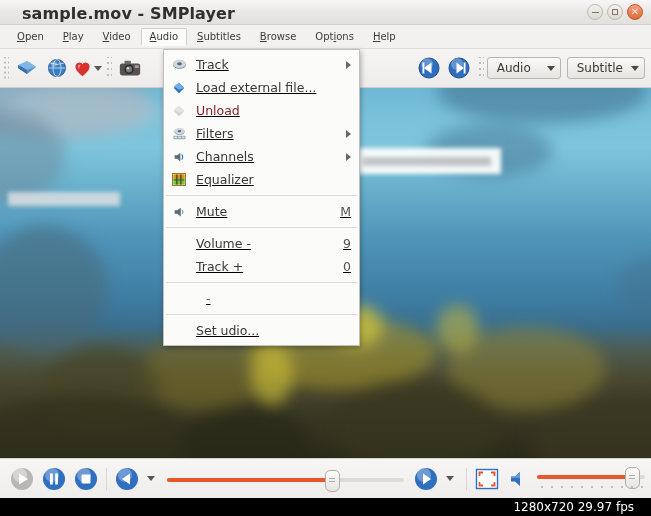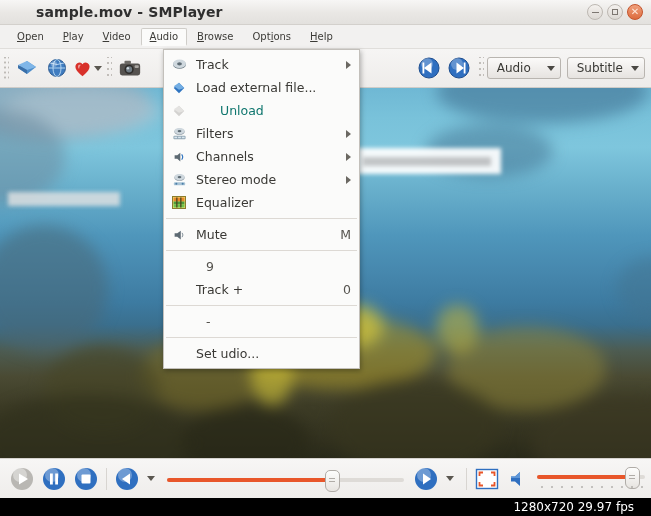--- a/index.html
+++ b/index.html
@@ -17,22 +17,22 @@
   }
 
   
   .titlebar {
     position: absolute; left: 0; top: 0; width: 651px; height: 25px;
     background: linear-gradient(to bottom, #f7f6f5 0%, #e9e7e4 55%, #e3e1de 100%);
     border-bottom: 1px solid #d3d0cc;
     box-sizing: border-box;
   }
   .titlebar-text {
-    position: absolute; left: 36px; top: 4px;
-    font-size: 14px; font-weight: bold; color: #2f2f2f;
+    position: absolute; left: 22px; top: 4px;
+    font-size: 16px; font-weight: bold; color: #2f2f2f;
     letter-spacing: 0.1px;
   }
   .wincontrols {
     position: absolute; right: 8px; top: 4px;
     display: flex; gap: 4px; align-items: center;
   }
   .wbtn {
     width: 16px; height: 16px; border-radius: 50%;
     background: linear-gradient(to bottom,#f4f1ee,#ddd9d4);
     border: 1px solid #bdb8b2;
@@ -159,30 +159,31 @@
   
   .popup {
     position: absolute; left: 163px; top: 49px;
     width: 197px;
     background: #fbfbfa;
     border: 1px solid #c3c0bb;
     box-shadow: 1px 2px 5px rgba(0,0,0,.30);
     z-index: 80;
     padding: 3px 0 3px 0;
     box-sizing: border-box;
+    text-decoration: underline;
   }
   .mi {
     height: 23px;
     display: flex; align-items: center;
     font-size: 12.5px; color: #3a3935;
     padding: 0 8px 0 6px;
     position: relative;
     box-sizing: border-box;
   }
-  .mi.disabled { color: #0f766e; gap: 24px; }
+  .mi.disabled { color: #7f1d1d; }
   .mi-icon {
     width: 18px; height: 16px; margin-right: 8px;
     display: flex; align-items: center; justify-content: center;
     flex: none;
   }
   .mi-label { flex: 1 1 auto; white-space: nowrap; }
   .mi-accel { color: #55534e; font-size: 12.5px; padding-left: 10px; }
   .mi .submenu-arrow {
     width: 0; height: 0;
     border-top: 4px solid transparent;
@@ -296,20 +297,21 @@
           <div class="glyph">✕</div>
         </div>
     </div>
   </div>
 
   <div class="menubar">
     <div class="menubar-item"><span class="mn">O</span>pen</div>
     <div class="menubar-item"><span class="mn">P</span>lay</div>
     <div class="menubar-item"><span class="mn">V</span>ideo</div>
     <div class="menubar-item active"><span class="mn">A</span>udio</div>
+    <div class="menubar-item"><span class="mn">S</span>ubtitles</div>
     <div class="menubar-item"><span class="mn">B</span>rowse</div>
     <div class="menubar-item">Opt<span class="mn">i</span>ons</div>
     <div class="menubar-item"><span class="mn">H</span>elp</div>
   </div>
 
   <div class="toolbar">
     <div class="grip"></div>
 
     <div class="tb-btn">
       <svg width="22" height="22" viewBox="0 0 22 22">
@@ -469,34 +471,20 @@
       <span class="mi-icon">
         <svg width="14" height="14" viewBox="0 0 16 16">
           <path d="M3 6 L6 6 L9.5 3 L9.5 13 L6 10 L3 10 Z" fill="#5d6a73"></path>
           <path d="M11 5 Q13.5 8 11 11" fill="none" stroke="#2f74c0" stroke-width="1.3"></path>
         </svg>
       </span>
       <span class="mi-label">Channels</span>
       <span class="submenu-arrow"></span>
     </div>
 
-    <div class="mi">
-      <span class="mi-icon">
-        <svg width="15" height="14" viewBox="0 0 16 15">
-          <ellipse cx="8" cy="5" rx="5.5" ry="3.4" fill="#8b98a2"></ellipse>
-          <ellipse cx="8" cy="4.4" rx="5.5" ry="3.4" fill="#cfd8de"></ellipse>
-          <ellipse cx="8" cy="4.4" rx="2" ry="1.3" fill="#5e6b74"></ellipse>
-          <rect x="2" y="10" width="12" height="3.2" rx="1" fill="#a8c3d6"></rect>
-          <circle cx="4.6" cy="11.6" r="1.1" fill="#4b7fa8"></circle>
-          <circle cx="11.4" cy="11.6" r="1.1" fill="#4b7fa8"></circle>
-        </svg>
-      </span>
-      <span class="mi-label">Stereo mode</span>
-      <span class="submenu-arrow"></span>
-    </div>
 
     <div class="mi">
       <span class="mi-icon">
         <svg width="14" height="13" viewBox="0 0 14 13">
           <rect x="0.5" y="0.5" width="13" height="12" fill="#f2e27a" stroke="#8b7c2c"></rect>
           <rect x="1.5" y="1.5" width="11" height="4" fill="#e88a2a"></rect>
           <rect x="1.5" y="5.5" width="11" height="3" fill="#4e9b3a"></rect>
           <rect x="1.5" y="8.5" width="11" height="3" fill="#6fc24a"></rect>
           <rect x="4.2" y="1.5" width="1.3" height="10" fill="#4b441c"></rect>
           <rect x="8.2" y="1.5" width="1.3" height="10" fill="#4b441c"></rect>
@@ -515,20 +503,21 @@
         </svg>
       </span>
       <span class="mi-label">Mute</span>
       <span class="mi-accel">M</span>
     </div>
 
     <div class="msep"></div>
 
     <div class="mi">
       <span class="mi-icon"></span>
+      <span class="mi-label">Volume -</span>
       <span class="mi-accel">9</span>
     </div>
     <div class="mi">
       <span class="mi-icon"></span>
       <span class="mi-label">Track +</span>
       <span class="mi-accel">0</span>
     </div>
 
     <div class="msep"></div>
 

